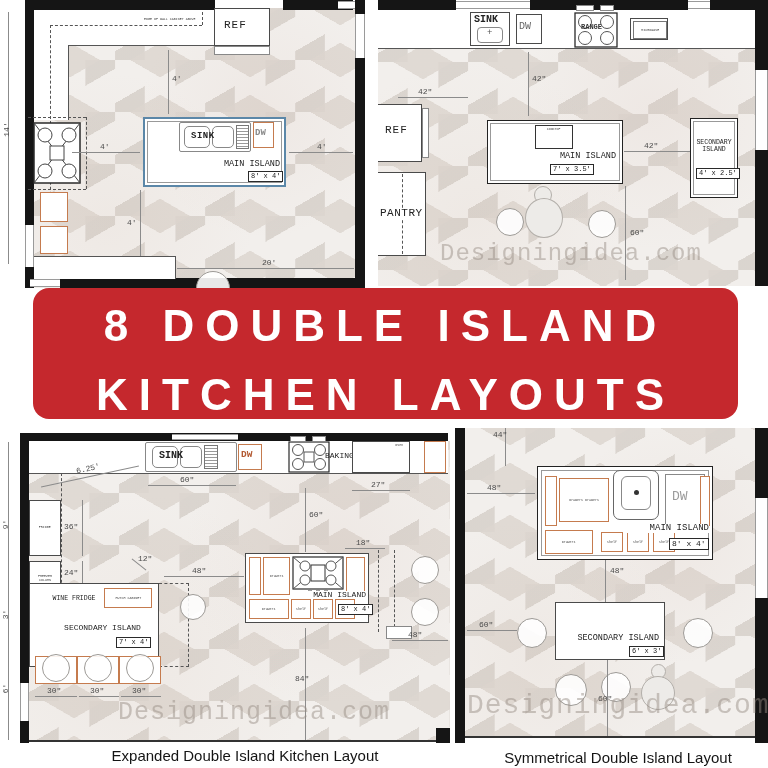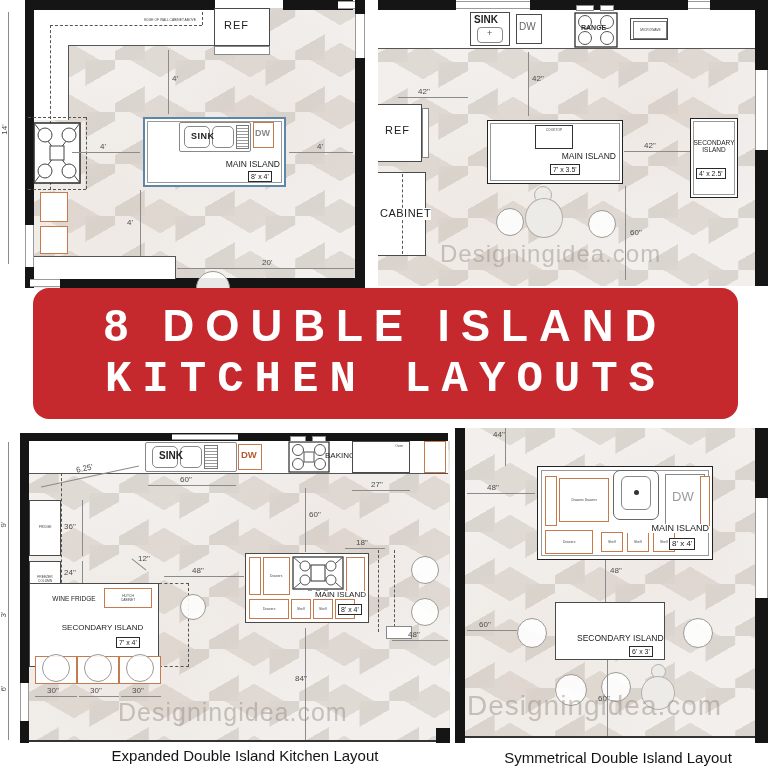--- a/index.html
+++ b/index.html
@@ -1,18 +1,18 @@
 <!DOCTYPE html>
 <html><head>
 <meta charset="utf-8">
 <style>
   html,body{margin:0;padding:0;background:#fff;}
   #page{position:relative;width:768px;height:768px;background:#fff;overflow:hidden;
         font-family:"Liberation Sans",sans-serif;}
-  .q{position:absolute;background:#fff;overflow:hidden;}
+  .q{position:absolute;background:#fff;overflow:hidden;font-family:Liberation Mono, monospace;}
   .tex{position:absolute;--s:52px;
     background:
       radial-gradient(circle at 72% 38%, rgba(205,170,158,.10), transparent 42%),
       radial-gradient(circle at 25% 75%, rgba(205,178,160,.10), transparent 45%),
       conic-gradient(from -60deg at 50% calc(100%/3), rgba(221,214,208,.85) 120deg, transparent 0),
       conic-gradient(from 120deg at 50% calc(200%/3), rgba(221,214,208,.85) 120deg, transparent 0),
       conic-gradient(from -180deg at calc(100%/3) 50%, rgba(199,191,184,.55) 60deg, transparent 0),
       conic-gradient(from 0deg at calc(200%/3) 50%, rgba(199,191,184,.55) 60deg, transparent 0),
       #f2efec;
     background-size:100% 100%,100% 100%,
@@ -160,21 +160,21 @@
     <div class="box" style="left:252px;top:18px;width:38px;height:22px;"></div>
     <div class="mflex" style="left:255px;top:21px;width:32px;height:16px;border:1px solid #777;background:#fff;">
         <span class="micro">MICROWAVE</span>
       </div>
 
     <div class="box" style="left:-2px;top:104px;width:46px;height:58px;"></div>
     <div class="lbl" style="left:7px;top:125px;font-size:11px;letter-spacing:1px;">REF</div>
     <div class="ww" style="left:44px;top:108px;width:7px;height:50px;"></div>
     <div class="box" style="left:-2px;top:172px;width:50px;height:84px;border-width:1.5px;"></div>
     <div class="dv" style="left:24px;top:174px;height:80px;"></div>
-    <div class="lbl" style="left:2px;top:208px;font-size:11px;letter-spacing:.5px;background:#fff;">CABINET</div>
+    <div class="lbl" style="left:2px;top:208px;font-size:11px;letter-spacing:.5px;background:#fff;">PANTRY</div>
 
     <div class="dimh" style="left:20px;top:97px;width:70px;"></div>
     <div class="dimlbl" style="left:40px;top:87px;">42"</div>
     <div class="dimv" style="left:150px;top:52px;height:64px;"></div>
     <div class="dimlbl" style="left:154px;top:74px;">42"</div>
 
     <div style="position:absolute;left:109px;top:120px;width:136px;height:64px;background:#fff;border:1.6px solid #222;box-sizing:border-box;box-shadow:inset 0 0 0 2px #fff, inset 0 0 0 3px #999;"></div>
     <div class="ww" style="left:157px;top:125px;width:38px;height:24px;border-color:#333;"></div>
     <div class="mflex" style="left:157px;top:126px;width:38px;height:7px;">
         <span class="micro">COOKTOP</span>
@@ -406,19 +406,19 @@
     <div class="circ" style="left:146px;top:244px;width:30px;height:30px;"></div>
     <div class="blob" style="left:196px;top:236px;width:15px;height:15px;"></div>
     <div class="blob" style="left:186px;top:248px;width:34px;height:34px;"></div>
     <div class="dimv" style="left:152px;top:232px;height:76px;"></div>
     <div class="dimlbl" style="left:143px;top:266px;">60"</div>
     <div class="wm" style="left:12px;top:262px;font-size:28px;">Designingidea.com</div>
   </div>
 
   <div id="banner">
     <div class="bline" style="top:13px;">8 DOUBLE ISLAND</div>
-    <div class="bline" style="top:66px;font-family:Liberation Mono, monospace;">KITCHEN LAYOUTS</div>
+    <div class="bline" style="top:82px;">KITCHEN LAYOUTS</div>
   </div>
 
   <div class="cap" style="left:478px;top:749px;width:280px;">Symmetrical Double Island Layout</div>
   <div class="cap" style="left:75px;top:747px;width:340px;">Expanded Double Island Kitchen Layout</div>
 
 </div>
 
 </body></html>

